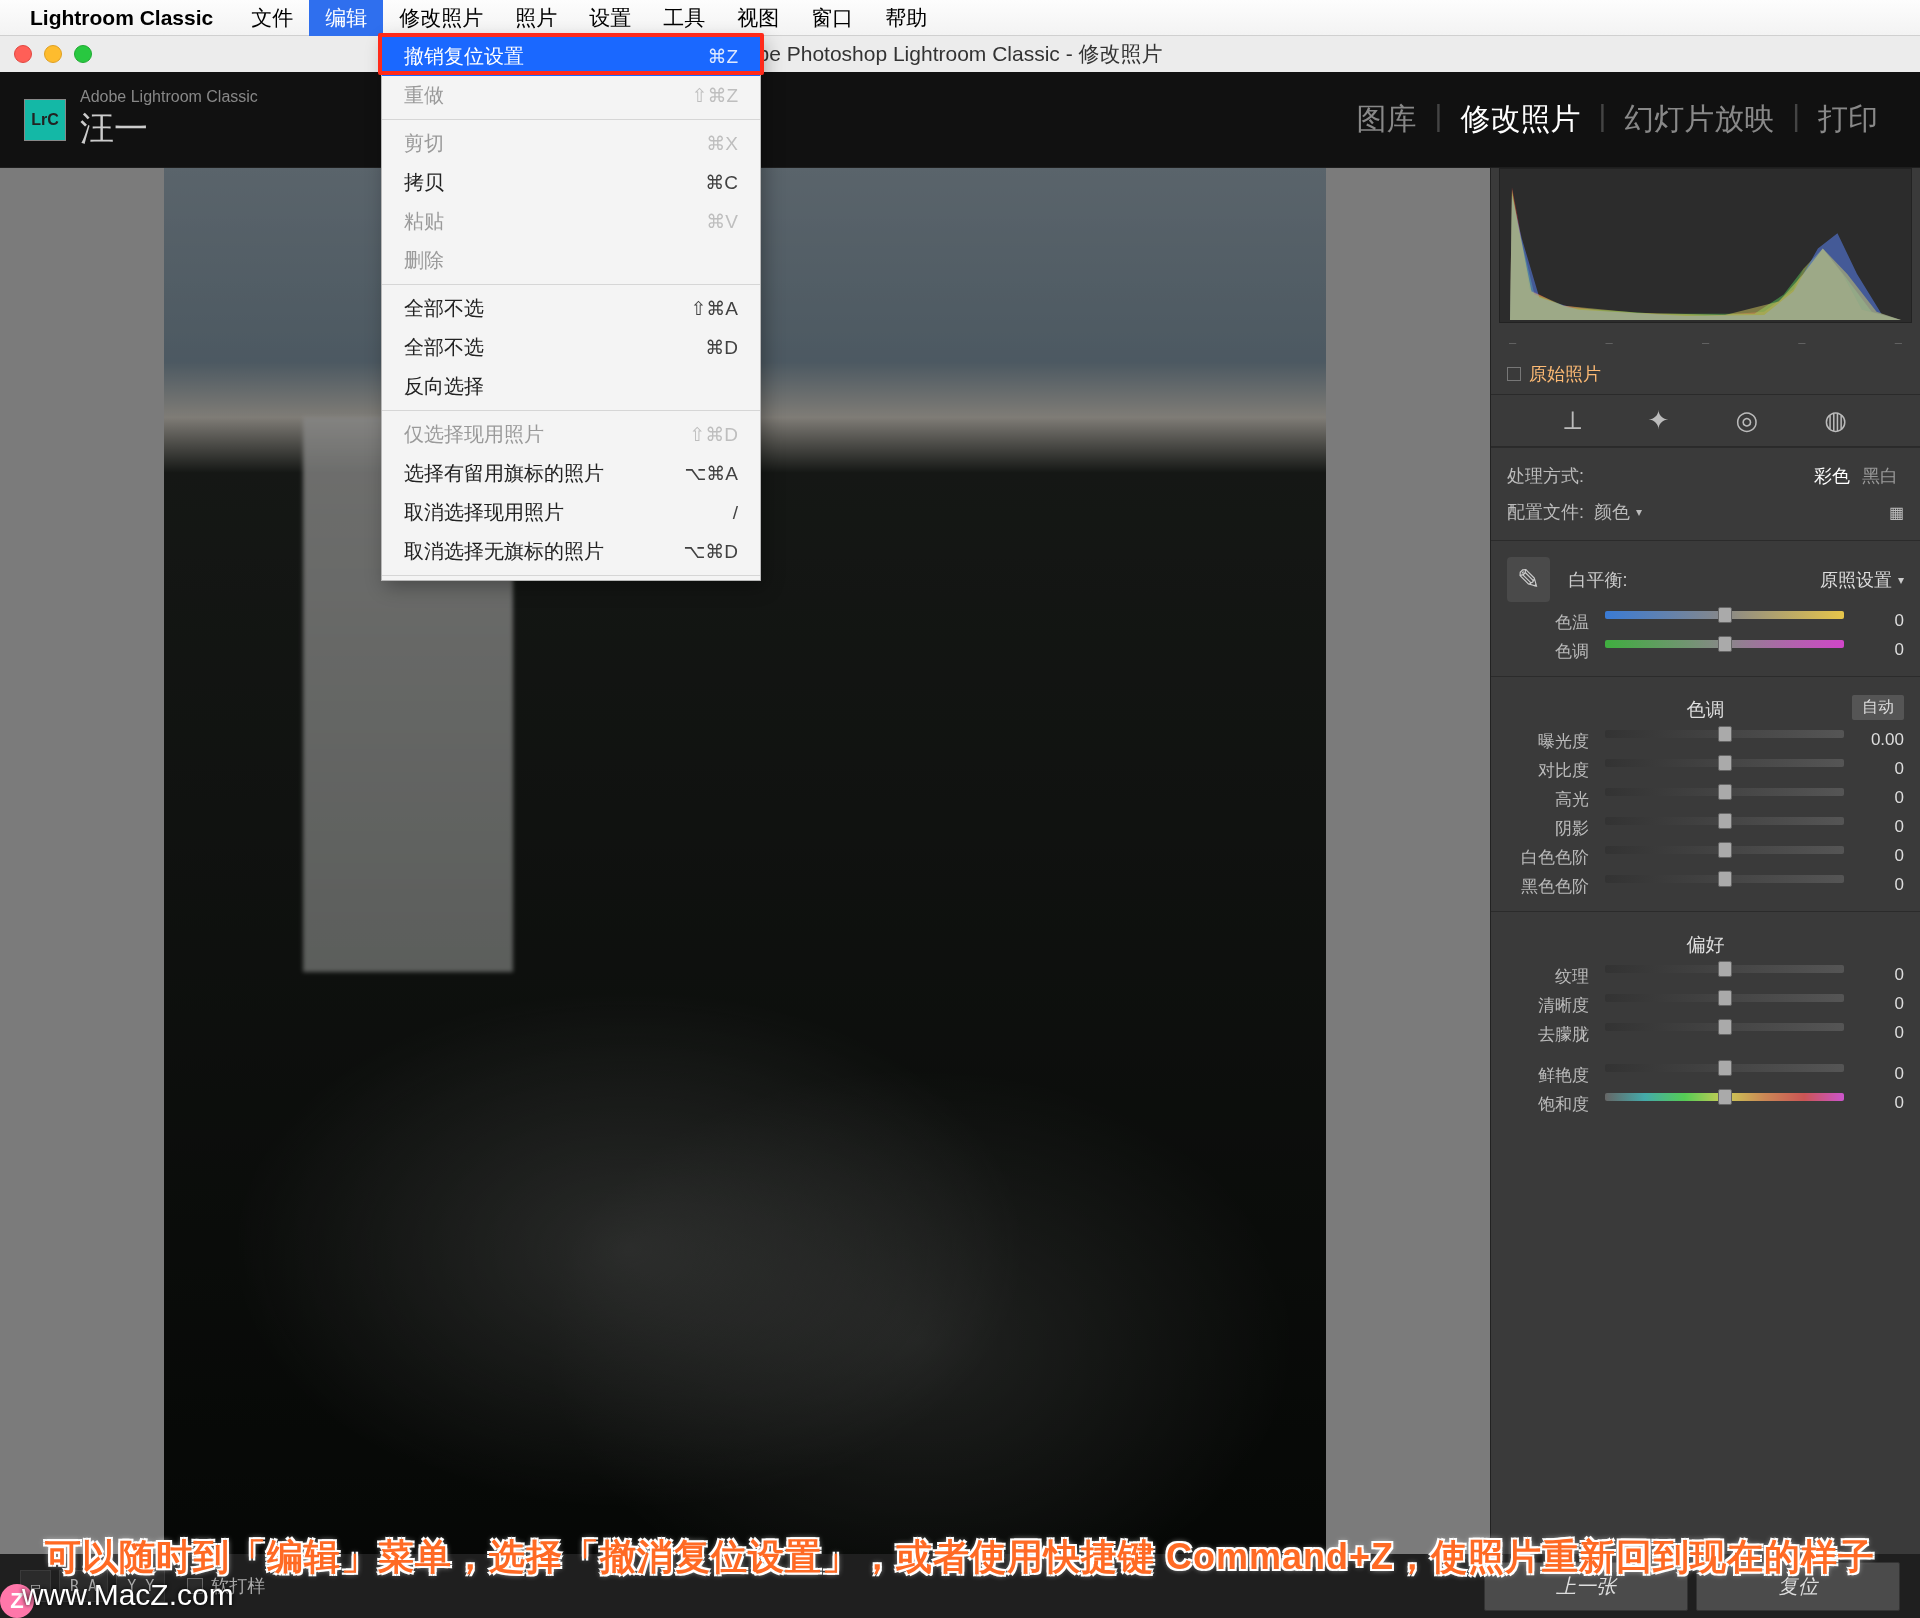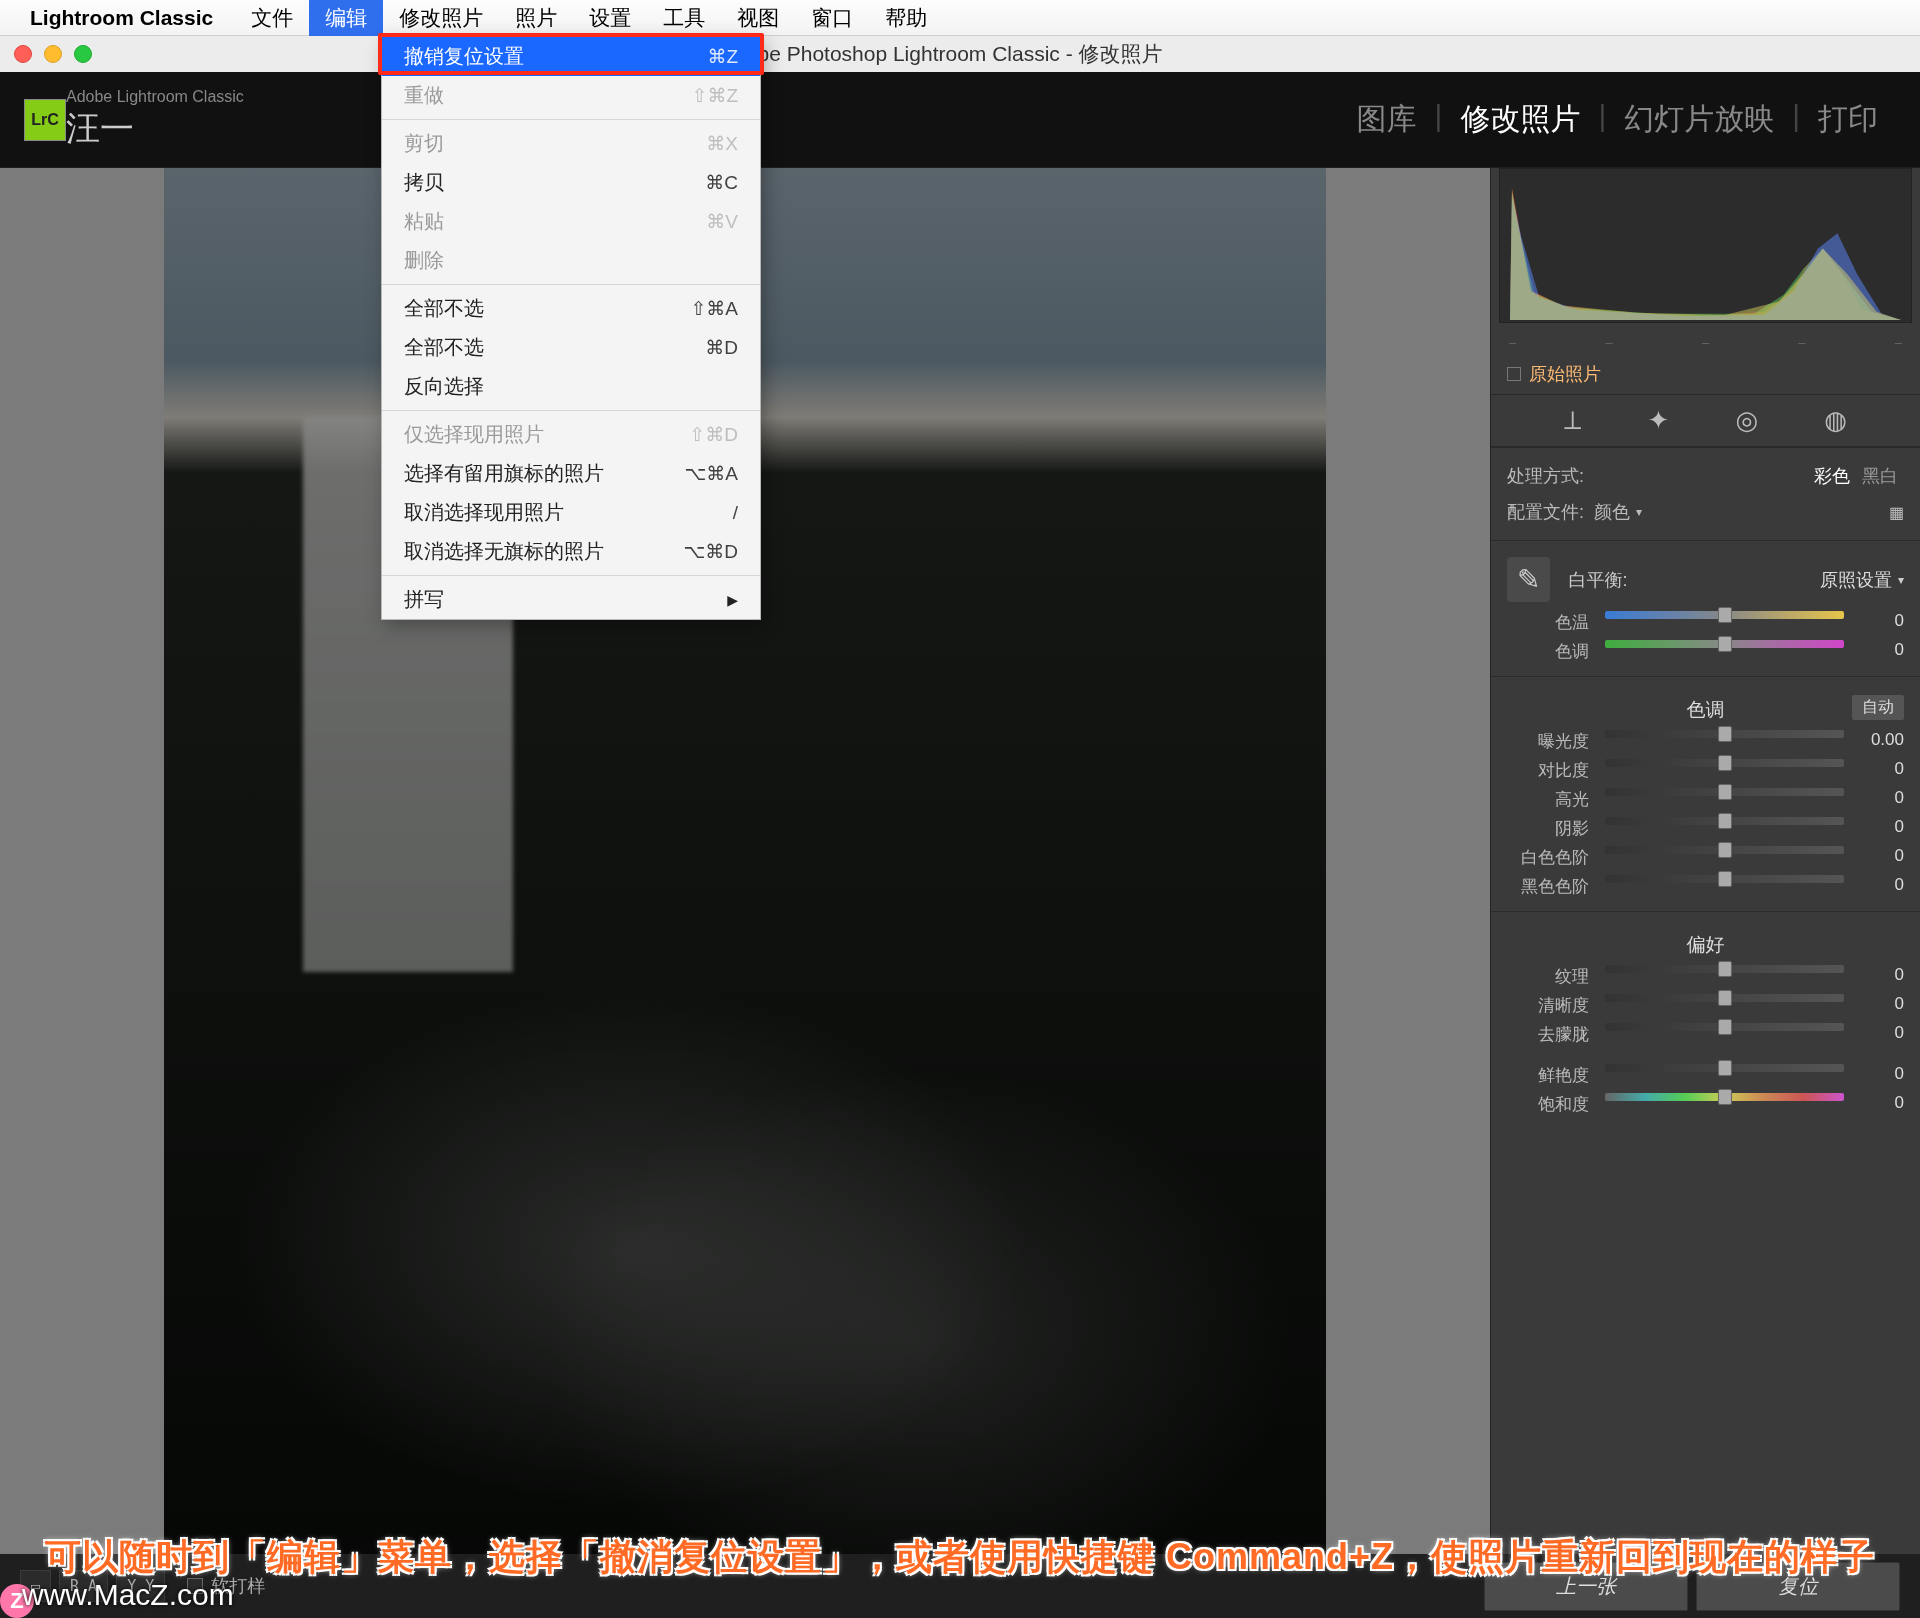--- a/index.html
+++ b/index.html
@@ -16,21 +16,21 @@
 .window-titlebar { height: 36px; background: #ececec; display: flex; align-items: center; padding: 0 14px; font-size: 21px; color: #333; position: relative; }
 .traffic { display: flex; gap: 12px; margin-right: 16px; }
 .traffic span { width: 18px; height: 18px; border-radius: 50%; display: inline-block; }
 .tl-close { background: #ff5f57; border:1px solid #e24640;}
 .tl-min { background: #febc2e; border:1px solid #dfa022;}
 .tl-max { background: #28c840; border:1px solid #1faa32;}
 .window-title { position: absolute; left: 50%; transform: translateX(-50%); color: #333; }
 
 
 .lr-header { height: 96px; background: #111; display: flex; align-items: center; padding: 0 24px; color: #ddd; border-bottom: 1px solid #1e1e1e;}
-.lr-logo { width: 42px; height: 42px; background: #84cc16; border: 1px solid #888; display:flex; align-items:center; justify-content:center; font-size:16px; color:#222; font-weight:600; }
+.lr-logo { width: 42px; height: 42px; background: #14b8a6; border: 1px solid #888; display:flex; align-items:center; justify-content:center; font-size:16px; color:#222; font-weight:600; margin-right: 14px;}
 .lr-id { display:flex; flex-direction:column; }
 .lr-id .sub { font-size: 16px; color: #888; }
 .lr-id .main { font-size: 34px; color: #ccc; }
 .lr-modules { margin-left:auto; display:flex; gap: 0; font-size: 30px; color: #888; align-items:flex-start;}
 .lr-modules .mod { padding: 0 18px; }
 .lr-modules .sep { color: #444; }
 .lr-modules .mod.active { color: #fff; }
 
 
 .lr-body { display:flex; height: calc(100% - 36px - 36px - 96px - 64px); }
@@ -385,21 +385,18 @@
     </div>
     <div class="dm-item">
       <span>取消选择现用照片</span>
       <span class="dm-sc">/</span>
     </div>
     <div class="dm-item">
       <span>取消选择无旗标的照片</span>
       <span class="dm-sc">⌥⌘D</span>
     </div>
     <hr>
-    <div class="dm-item dm-sub">
-      <span>拼写</span>
-    </div>
   </div>
 <div class="red-box"></div>
 
 <div class="caption">可以随时到「编辑」菜单，选择「撤消复位设置」，或者使用快捷键 Command+Z，使照片重新回到现在的样子</div>
 <div class="wm-badge">Z</div>
 <div class="watermark">www.MacZ.com</div>
 
 </body></html>

